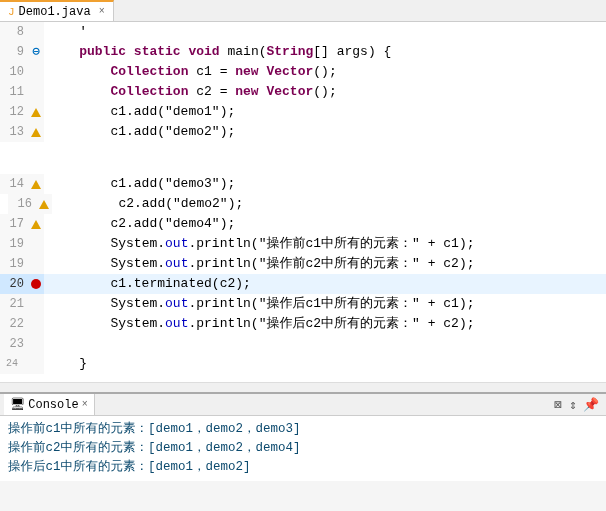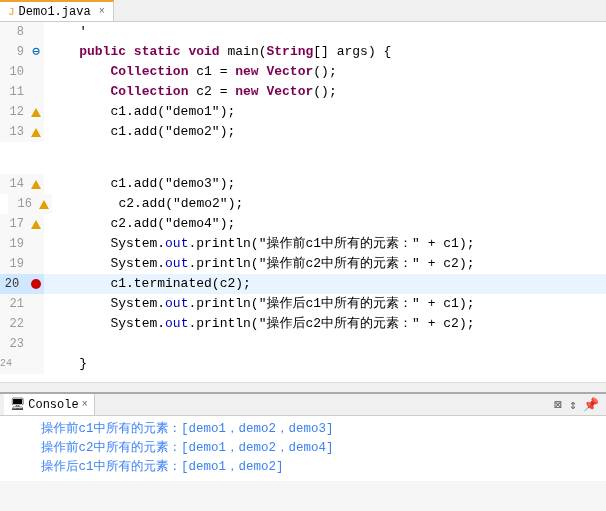--- a/index.html
+++ b/index.html
@@ -139,22 +139,21 @@
       line-height: 19px;
     }
 
     .console-terminated {
       color: #666;
       font-size: 12px;
       margin-bottom: 4px;
     }
 
     .console-output-line {
-      color: #3b82f6;
-      margin-left: 33px;
+      color: #0c4a6e;
     }
   </style>
 </head>
 <body>
 
 <div class="tab-bar">
   <div class="tab">
     <span class="tab-icon">J</span>
     <span>Demo1.java</span>
     <span class="close-btn">×</span>
@@ -225,21 +224,21 @@
           <div style="min-width: 28px; text-align: right; padding-right: 4px; color: rgb(153, 153, 153); font-size: 12px; background: rgb(248, 248, 248); line-height: 20px;">19</div>
           <div style="width: 16px; display: flex; align-items: center; justify-content: center; background: rgb(248, 248, 248);"></div>
           <div style="flex: 1 1 0%; padding-left: 4px; white-space: pre; color: rgb(0, 0, 0); line-height: 20px; height: 20px; font-family: &quot;Courier New&quot;, monospace; font-size: 13px;">        <span style="color:#000;">System</span>.<span style="color:#0000C0;">out</span>.println("操作前c1中所有的元素：" + c1);</div>
         </div>
         <div class="line-row" style="display: flex; height: 20px; line-height: 20px;">
           <div style="min-width: 28px; text-align: right; padding-right: 4px; color: rgb(153, 153, 153); font-size: 12px; background: rgb(248, 248, 248); line-height: 20px;">19</div>
           <div style="width: 16px; display: flex; align-items: center; justify-content: center; background: rgb(248, 248, 248);"></div>
           <div style="flex: 1 1 0%; padding-left: 4px; white-space: pre; color: rgb(0, 0, 0); line-height: 20px; height: 20px; font-family: &quot;Courier New&quot;, monospace; font-size: 13px;">        <span style="color:#000;">System</span>.<span style="color:#0000C0;">out</span>.println("操作前c2中所有的元素：" + c2);</div>
         </div>
         <div class="line-row highlighted active-line" style="display: flex; height: 20px; line-height: 20px;">
-          <div style="min-width: 28px; text-align: center; padding-right: 4px; color: rgb(51, 51, 51); font-size: 12px; background: rgb(208, 232, 255); line-height: 20px;">20</div>
+          <div style="min-width: 28px; text-align: right; padding-right: 4px; color: rgb(51, 51, 51); font-size: 12px; background: rgb(208, 232, 255); line-height: 20px;">20</div>
           <div style="width: 16px; display: flex; align-items: center; justify-content: center; background: rgb(208, 232, 255);">
             <span style="display: inline-block; width: 10px; height: 10px; border-radius: 50%; background: rgb(204, 0, 0); margin: 0px 1px;"></span>
           </div>
           <div style="flex: 1 1 0%; padding-left: 4px; white-space: pre; color: rgb(0, 0, 0); line-height: 20px; height: 20px; font-family: &quot;Courier New&quot;, monospace; font-size: 13px;">        c1.terminated(c2);</div>
         </div>
         <div class="line-row" style="display: flex; height: 20px; line-height: 20px;">
           <div style="min-width: 28px; text-align: right; padding-right: 4px; color: rgb(153, 153, 153); font-size: 12px; background: rgb(248, 248, 248); line-height: 20px;">21</div>
           <div style="width: 16px; display: flex; align-items: center; justify-content: center; background: rgb(248, 248, 248);"></div>
           <div style="flex: 1 1 0%; padding-left: 4px; white-space: pre; color: rgb(0, 0, 0); line-height: 20px; height: 20px; font-family: &quot;Courier New&quot;, monospace; font-size: 13px;">        <span style="color:#000;">System</span>.<span style="color:#0000C0;">out</span>.println("操作后c1中所有的元素：" + c1);</div>
         </div>
@@ -247,21 +246,21 @@
           <div style="min-width: 28px; text-align: right; padding-right: 4px; color: rgb(153, 153, 153); font-size: 12px; background: rgb(248, 248, 248); line-height: 20px;">22</div>
           <div style="width: 16px; display: flex; align-items: center; justify-content: center; background: rgb(248, 248, 248);"></div>
           <div style="flex: 1 1 0%; padding-left: 4px; white-space: pre; color: rgb(0, 0, 0); line-height: 20px; height: 20px; font-family: &quot;Courier New&quot;, monospace; font-size: 13px;">        <span style="color:#000;">System</span>.<span style="color:#0000C0;">out</span>.println("操作后c2中所有的元素：" + c2);</div>
         </div>
         <div class="line-row" style="display: flex; height: 20px; line-height: 20px;">
           <div style="min-width: 28px; text-align: right; padding-right: 4px; color: rgb(153, 153, 153); font-size: 12px; background: rgb(248, 248, 248); line-height: 20px;">23</div>
           <div style="width: 16px; display: flex; align-items: center; justify-content: center; background: rgb(248, 248, 248);"></div>
           <div style="flex: 1 1 0%; padding-left: 4px; white-space: pre; color: rgb(0, 0, 0); line-height: 20px; height: 20px; font-family: &quot;Courier New&quot;, monospace; font-size: 13px;"></div>
         </div>
         <div class="line-row" style="display: flex; height: 20px; line-height: 20px;">
-          <div style="min-width: 28px; text-align: left; padding-right: 4px; color: rgb(153, 153, 153); font-size: 10px; background: rgb(248, 248, 248); line-height: 20px;">24</div>
+          <div style="min-width: 28px; text-align: center; padding-right: 4px; color: rgb(153, 153, 153); font-size: 10px; background: rgb(248, 248, 248); line-height: 20px;">24</div>
           <div style="width: 16px; display: flex; align-items: center; justify-content: center; background: rgb(248, 248, 248);"></div>
           <div style="flex: 1 1 0%; padding-left: 4px; white-space: pre; color: rgb(0, 0, 0); line-height: 20px; height: 20px; font-family: &quot;Courier New&quot;, monospace; font-size: 13px;">    }</div>
         </div>
       </div>
   </div>
   <div class="editor-scrollbar"></div>
 </div>
 
 <div class="console-panel">
   <div class="console-tab-bar">

